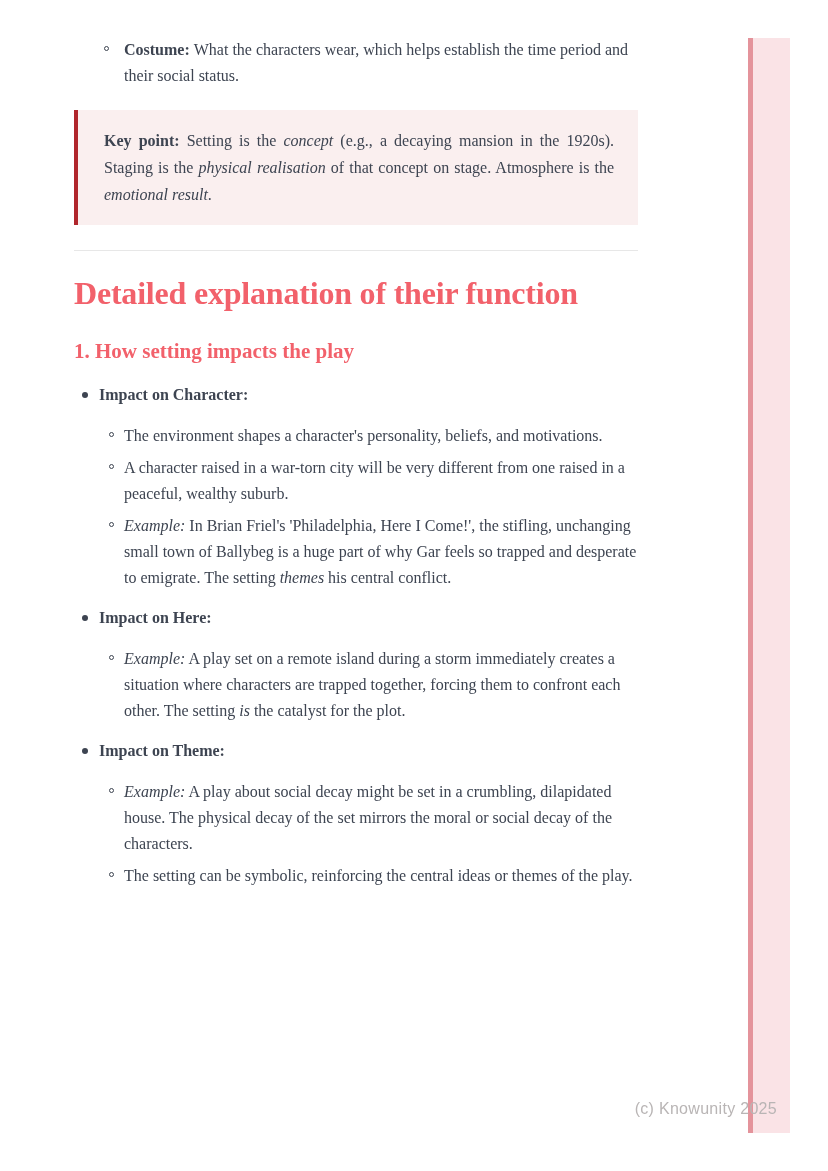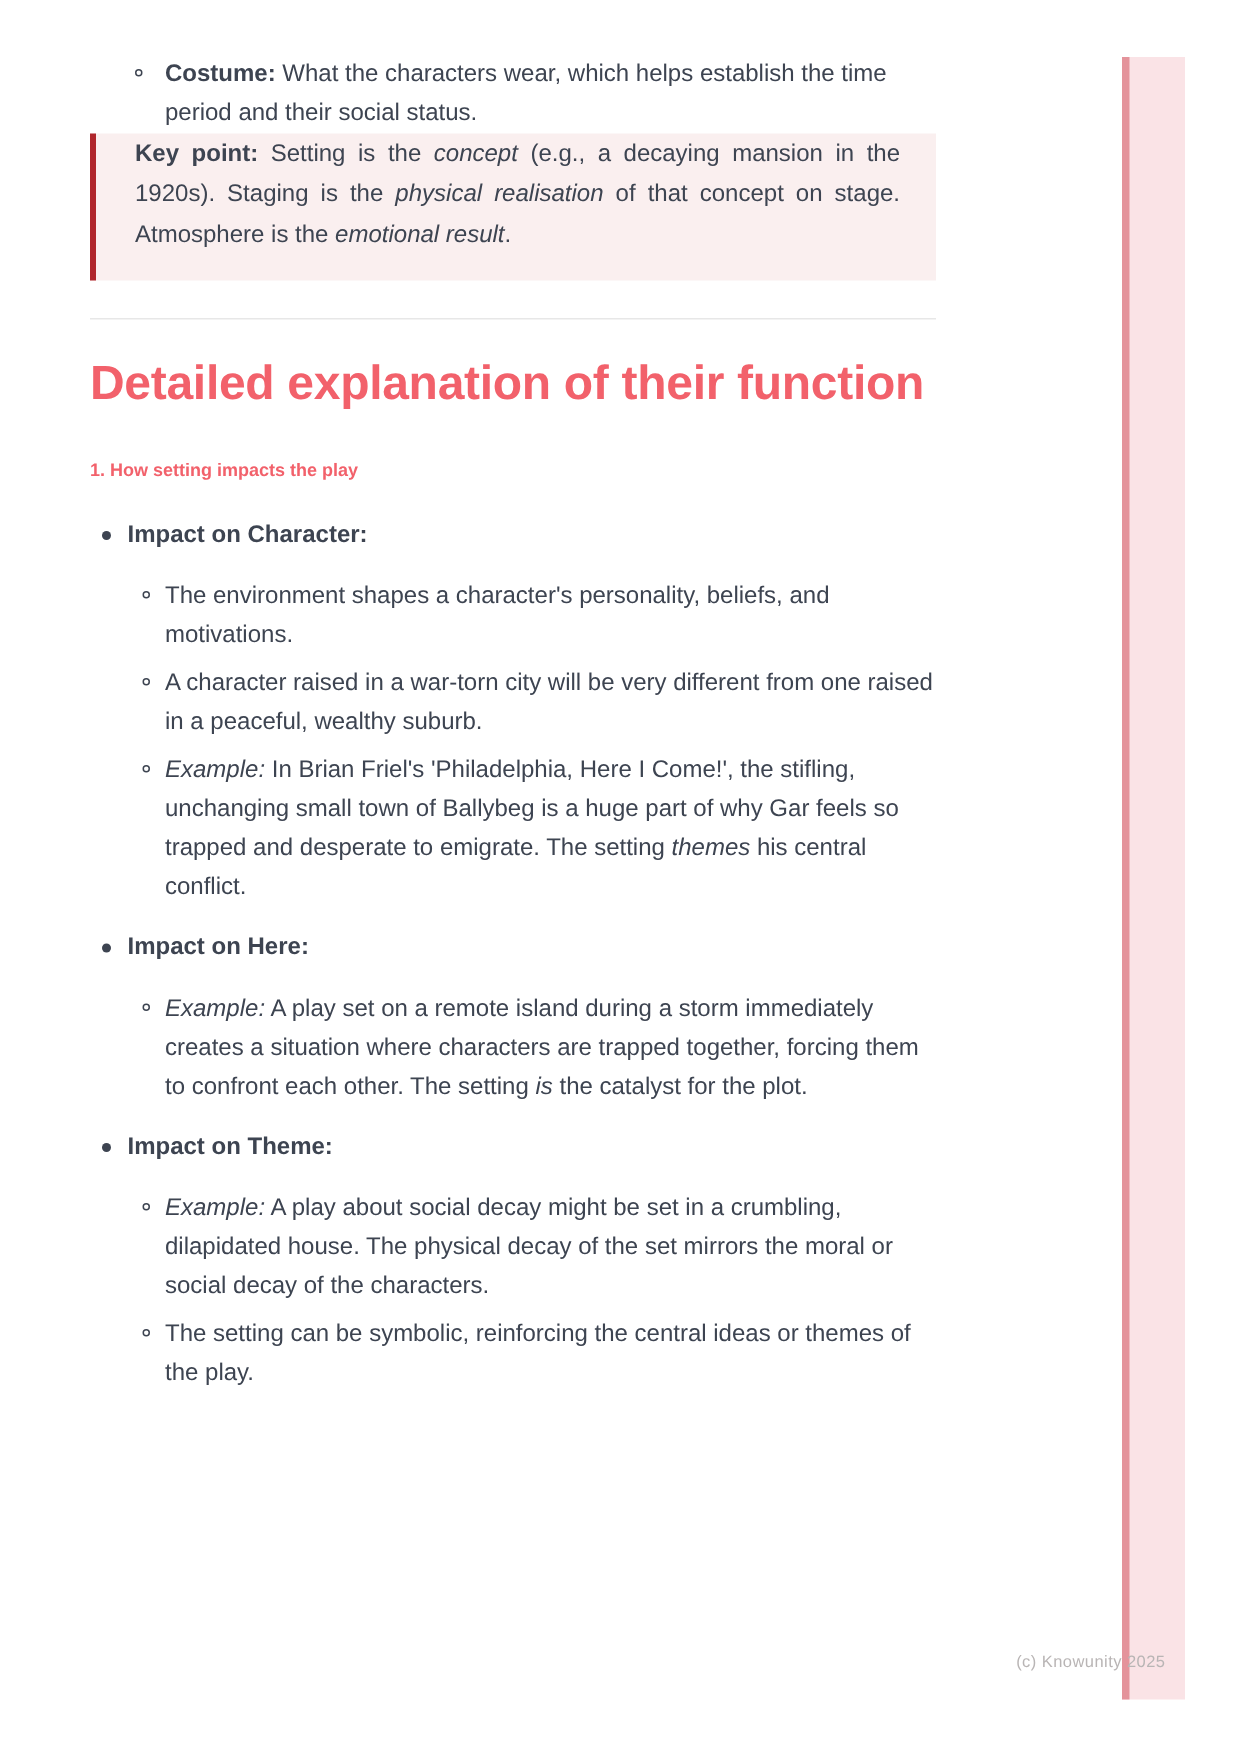--- a/index.html
+++ b/index.html
@@ -18,61 +18,63 @@
     position:relative;
     width:828px;
     height:1171px;
     background:#ffffff;
     font-family:"Liberation Sans",sans-serif;
     color:var(--body-text);
     overflow:hidden;
   }
   .content{
     position:absolute;
-    left:60px;
+    left:74px;
     top:0;
     width:564px;
     padding-top:37px;
     font-size:16px;
     line-height:26px;
+    font-family:Liberation Serif, serif;
   }
   .runs{margin:0;}
   .runs .bold{font-weight:700;}
   .runs .italic{font-style:italic;}
 
   
   .costume-item{position:relative;padding-left:50px;}
   .costume-item .ring{left:30px;}
 
   
   .bullet{position:absolute;display:block;}
   .dot{width:6px;height:6px;border-radius:50%;background:var(--body-text);left:8px;top:10px;}
   .ring{width:5px;height:5px;border:1.5px solid var(--body-text);border-radius:50%;background:transparent;top:9px;}
 
   
   .callout{
+    margin-top:21px;
     background:var(--callout-bg);
     border-left:4px solid var(--callout-border);
-    padding:0 24px 17px 26px;
+    padding:17px 24px 17px 26px;
   }
   .callout .runs{text-align:justify;line-height:27px;}
 
   .divider{border:0;border-top:1px solid var(--divider);margin:25px 0 0;}
 
   h2{
     margin:27px 0 0;
     font-size:32px;
     line-height:30px;
     font-weight:700;
     letter-spacing:-0.2px;
     color:var(--accent);
   }
   h3{
     margin:31px 0 0;
-    font-size:12px;
+    font-size:21px;
     line-height:24px;
     font-weight:700;
     color:var(--accent);
   }
   .intro{margin:12px 0 0;text-align:justify;}
 
   
   .impact-list{list-style:none;margin:19px 0 0;padding:0;}
   .impact{position:relative;padding-left:25px;margin-top:14px;}
   .impact:first-child{margin-top:0;}
@@ -95,21 +97,21 @@
     position:absolute;
     left:0;top:0;
     width:5px;height:100%;
     background:var(--stripe-edge);
   }
 
   .footer{
     position:absolute;
     top:1102px;
     right:51px;
-    font-size:11px;
+    font-size:16px;
     line-height:13px;
     letter-spacing:0.3px;
     color:var(--footer-text);
     margin-left:32px;
   }
 </style>
 </head>
 <body>
 
 <div class="page">

